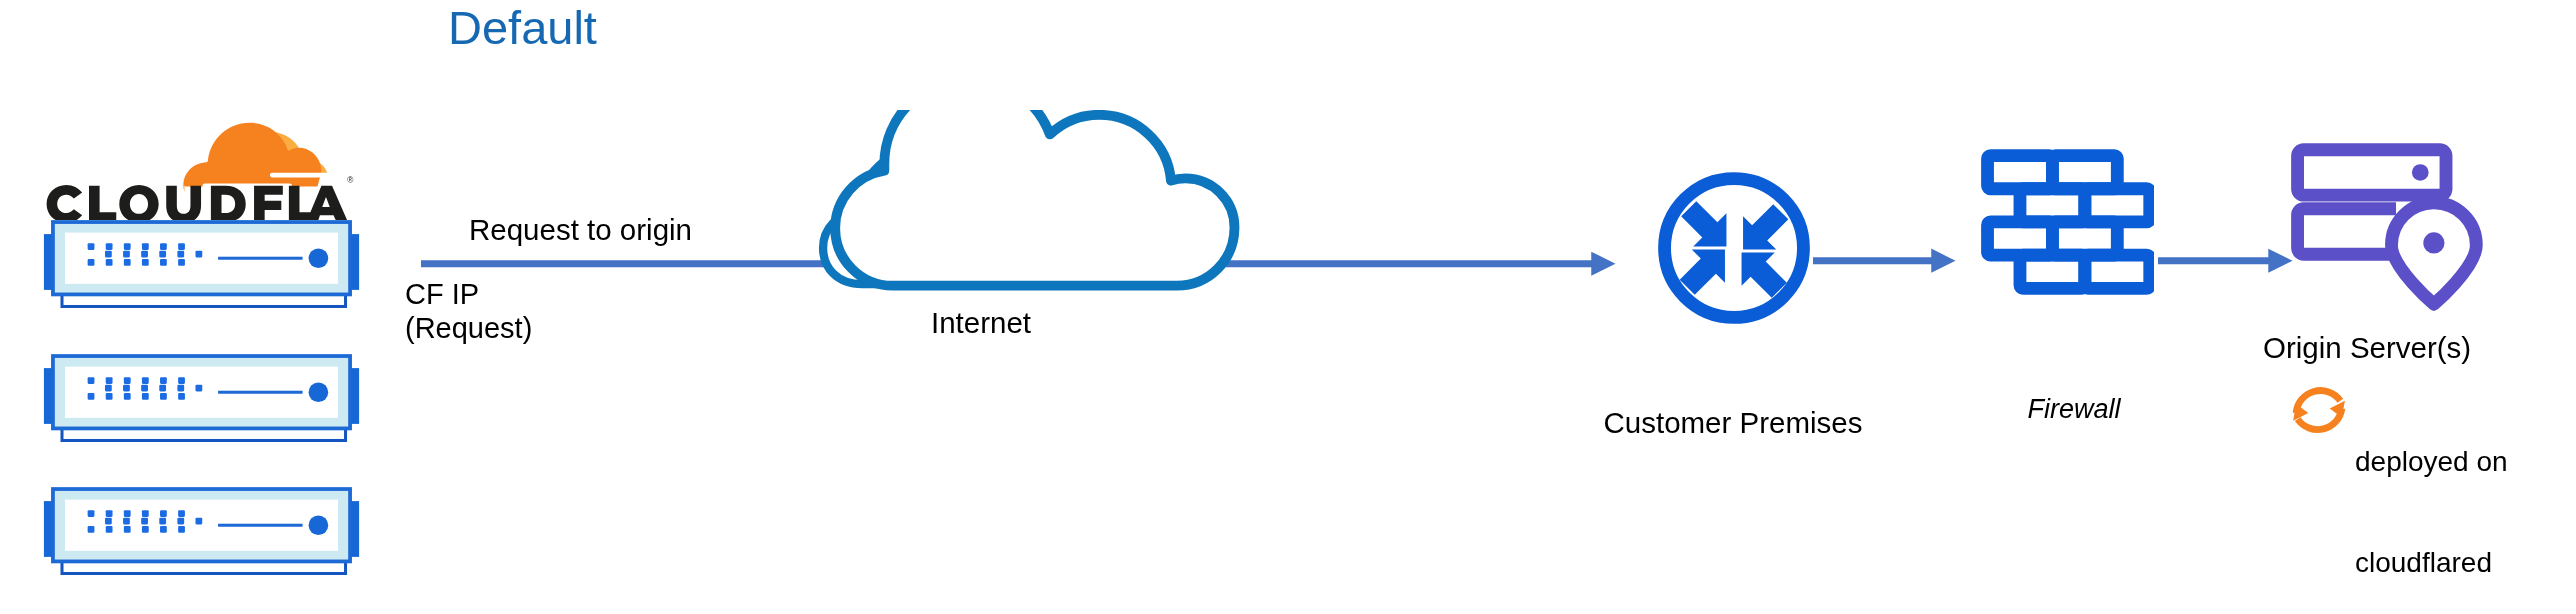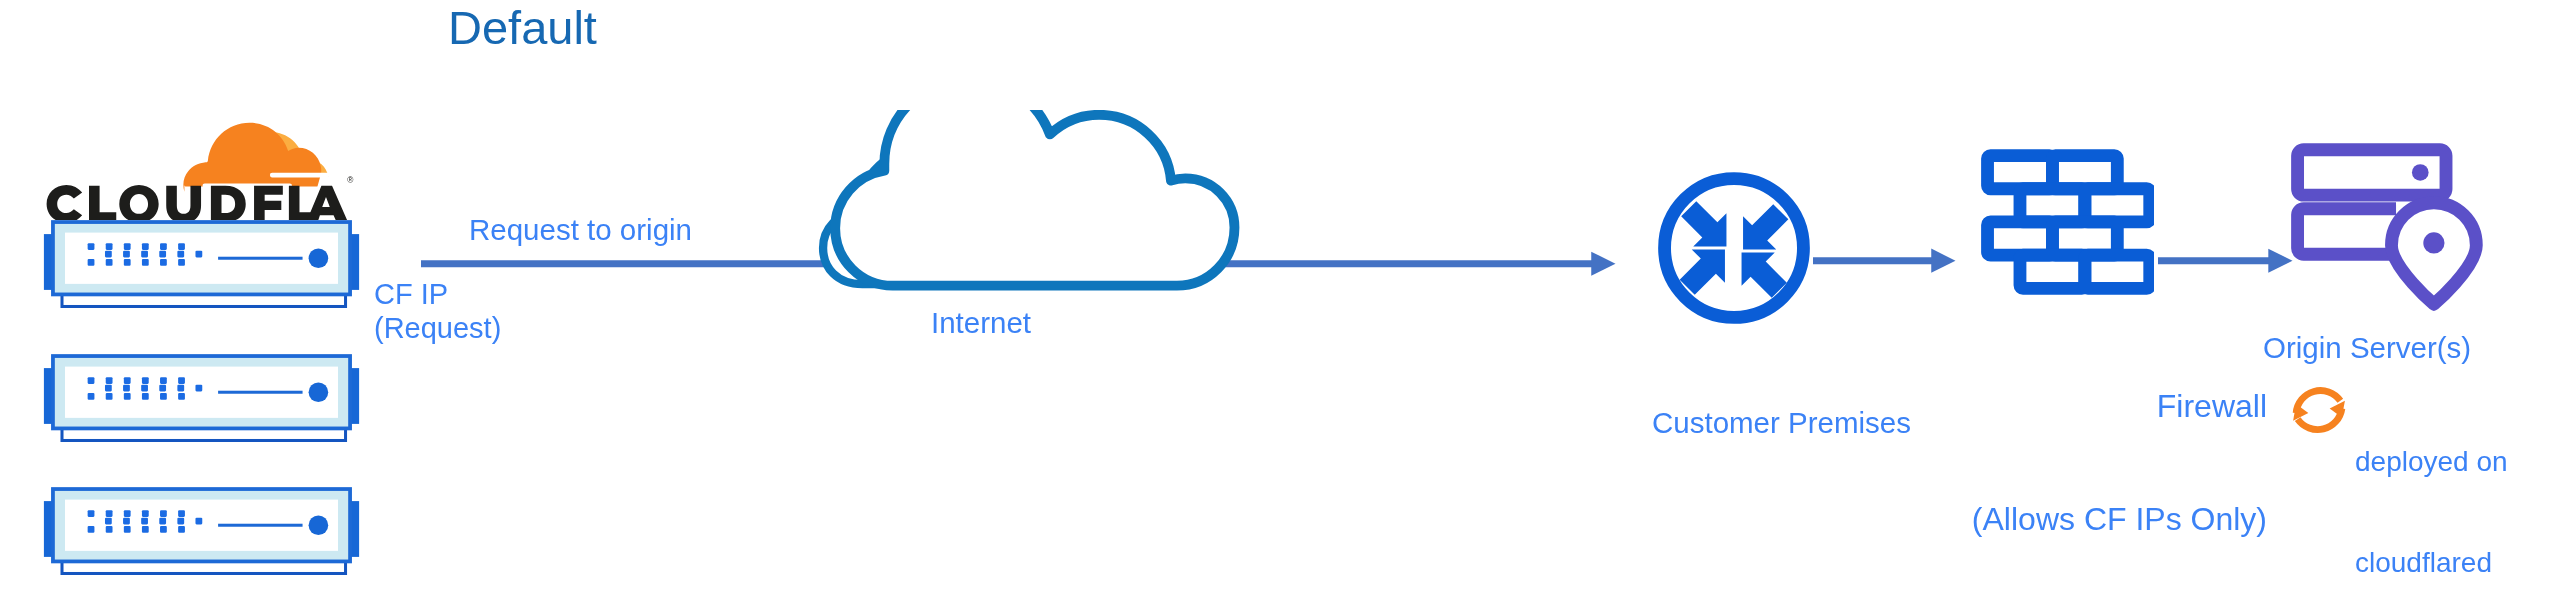--- a/index.html
+++ b/index.html
@@ -29,32 +29,32 @@
     top: 3px;
     font-size: 47px;
     color: #1668B2;
     letter-spacing: 0px;
     line-height: 1.05;
     white-space: nowrap;
   }
 
   
   .dlabel {
-    color: #3b82f6;
+    color: #000000;
     font-size: 29px;
     line-height: 1.18;
     white-space: pre;
   }
-  .dlabel.center { text-align: right; }
+  .dlabel.center { text-align: center; }
 
   #label-request   { left: 469px;  top: 213px; font-size: 29.5px; }
-  #label-cfip      { left: 374px;  top: 277px; font-size: 29.5px; }
+  #label-cfip      { left: 405px;  top: 277px; font-size: 29.5px; }
   #label-internet  { left: 931px; top: 306px; font-size: 29.5px; }
   #label-cpe       { left: 1555px; top: 336px; width: 356px; font-size: 29.5px; }
-  #label-firewall  { left: 1881px; top: 312px; width: 386px; font-size: 32px; }
+  #label-firewall  { left: 1881px; top: 330px; width: 386px; font-size: 27px; font-style: italic; }
   #label-origin    { left: 2263px; top: 331px; width: 325px; font-size: 29.5px; }
   #label-cloudflared {
     left: 2355px; top: 377px; width: 219px; font-size: 28px; line-height: 1.21;
   }
 
   
   #cf-logo { left: 36px; top: 106px; width: 318px; height: 114px; }
   #cf-logo svg { display: block; }
 
   
@@ -331,21 +331,20 @@
         <rect x="98" y="98" width="86" height="44" rx="4"></rect>
 
         <rect x="55" y="142" width="86" height="44" rx="4"></rect>
         <rect x="141" y="142" width="86" height="44" rx="4"></rect>
       </g>
     </svg>
   </div>
 
   <div class="abs dlabel center" id="label-firewall">
     <div>Firewall</div>
-    <div>(Allows CF IPs Only)</div>
   </div>
 
   <div class="abs" id="arrow-fw-origin">
     <svg class="arrow-svg" width="136" height="35" viewBox="0 0 180 46" xmlns="http://www.w3.org/2000/svg">
       <line x1="0" y1="22" x2="148" y2="22" stroke="#4472C4" stroke-width="9"></line>
       <polygon points="146,6 178,22 146,38" fill="#4472C4"></polygon>
     </svg>
   </div>
 
   <div class="abs" id="icon-origin">

